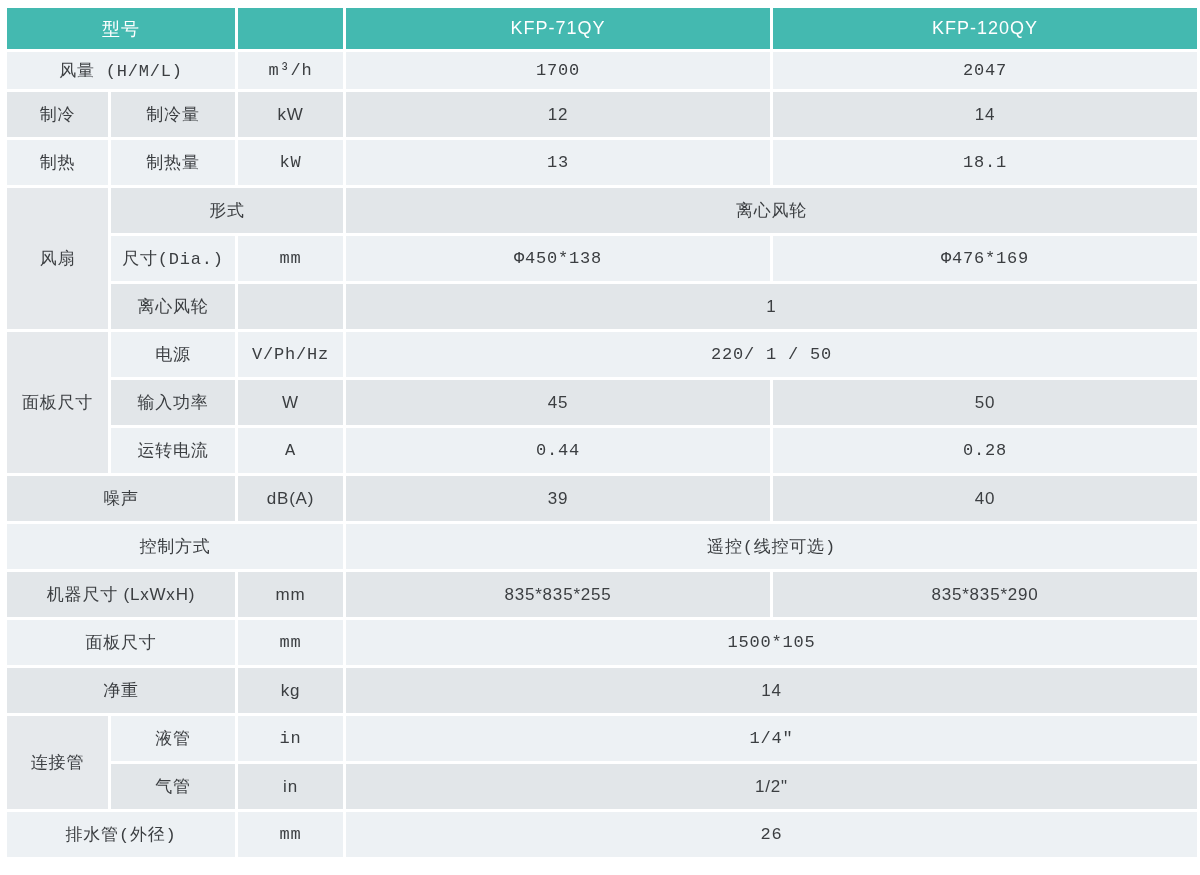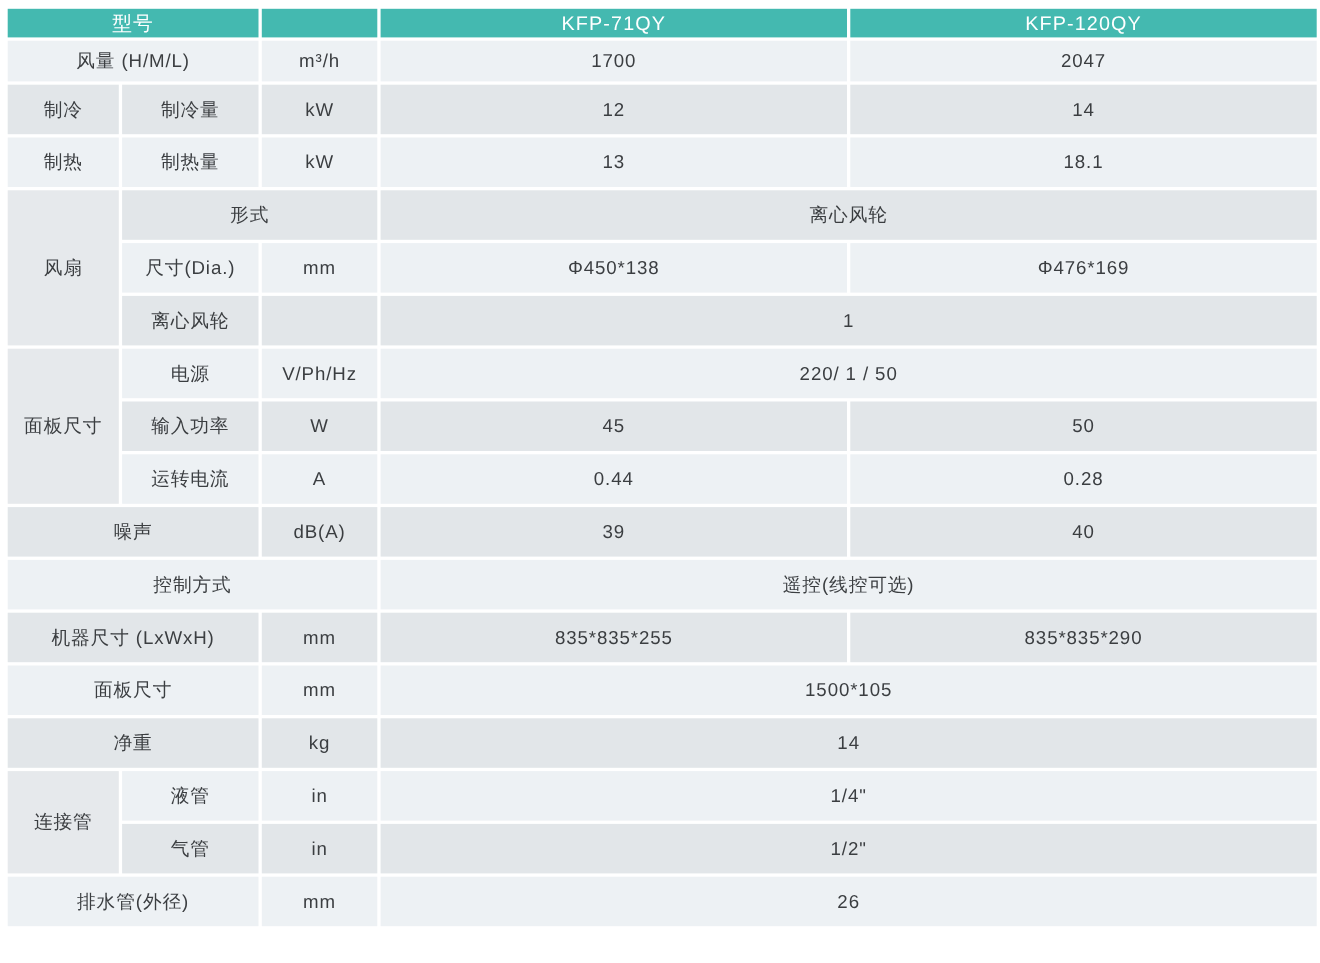--- a/index.html
+++ b/index.html
@@ -20,25 +20,25 @@
     border-collapse:separate;border-spacing:3px;table-layout:fixed;
     color:var(--text);
   }
   td,th{
     text-align:center;vertical-align:middle;font-size:17px;
     padding:0 4px;overflow:hidden;white-space:nowrap;
     letter-spacing:0.8px;font-weight:400;
   }
   tr.hdr th{
     background:var(--header_bg);color:var(--header_text);
-    font-size:18px;font-weight:400;height:26px;letter-spacing:1px;margin-left:20px;
+    font-size:18px;font-weight:400;height:41px;letter-spacing:1px;margin-left:20px;
   }
   tr.h37{height:37px;}
   tr.h45{height:45px;}
-  tr.rl td{background:var(--row_light);}
+  tr.rl td{background:var(--row_light);font-family:Liberation Mono, monospace;}
   tr.rd td{background:var(--row_dark);margin-left:20px;}
   td.g{background:var(--group_cell) !important;}
 </style>
 </head>
 <body>
 
 <div class="page">
   <table class="spec">
     <colgroup>
       <col style="width:101px">

